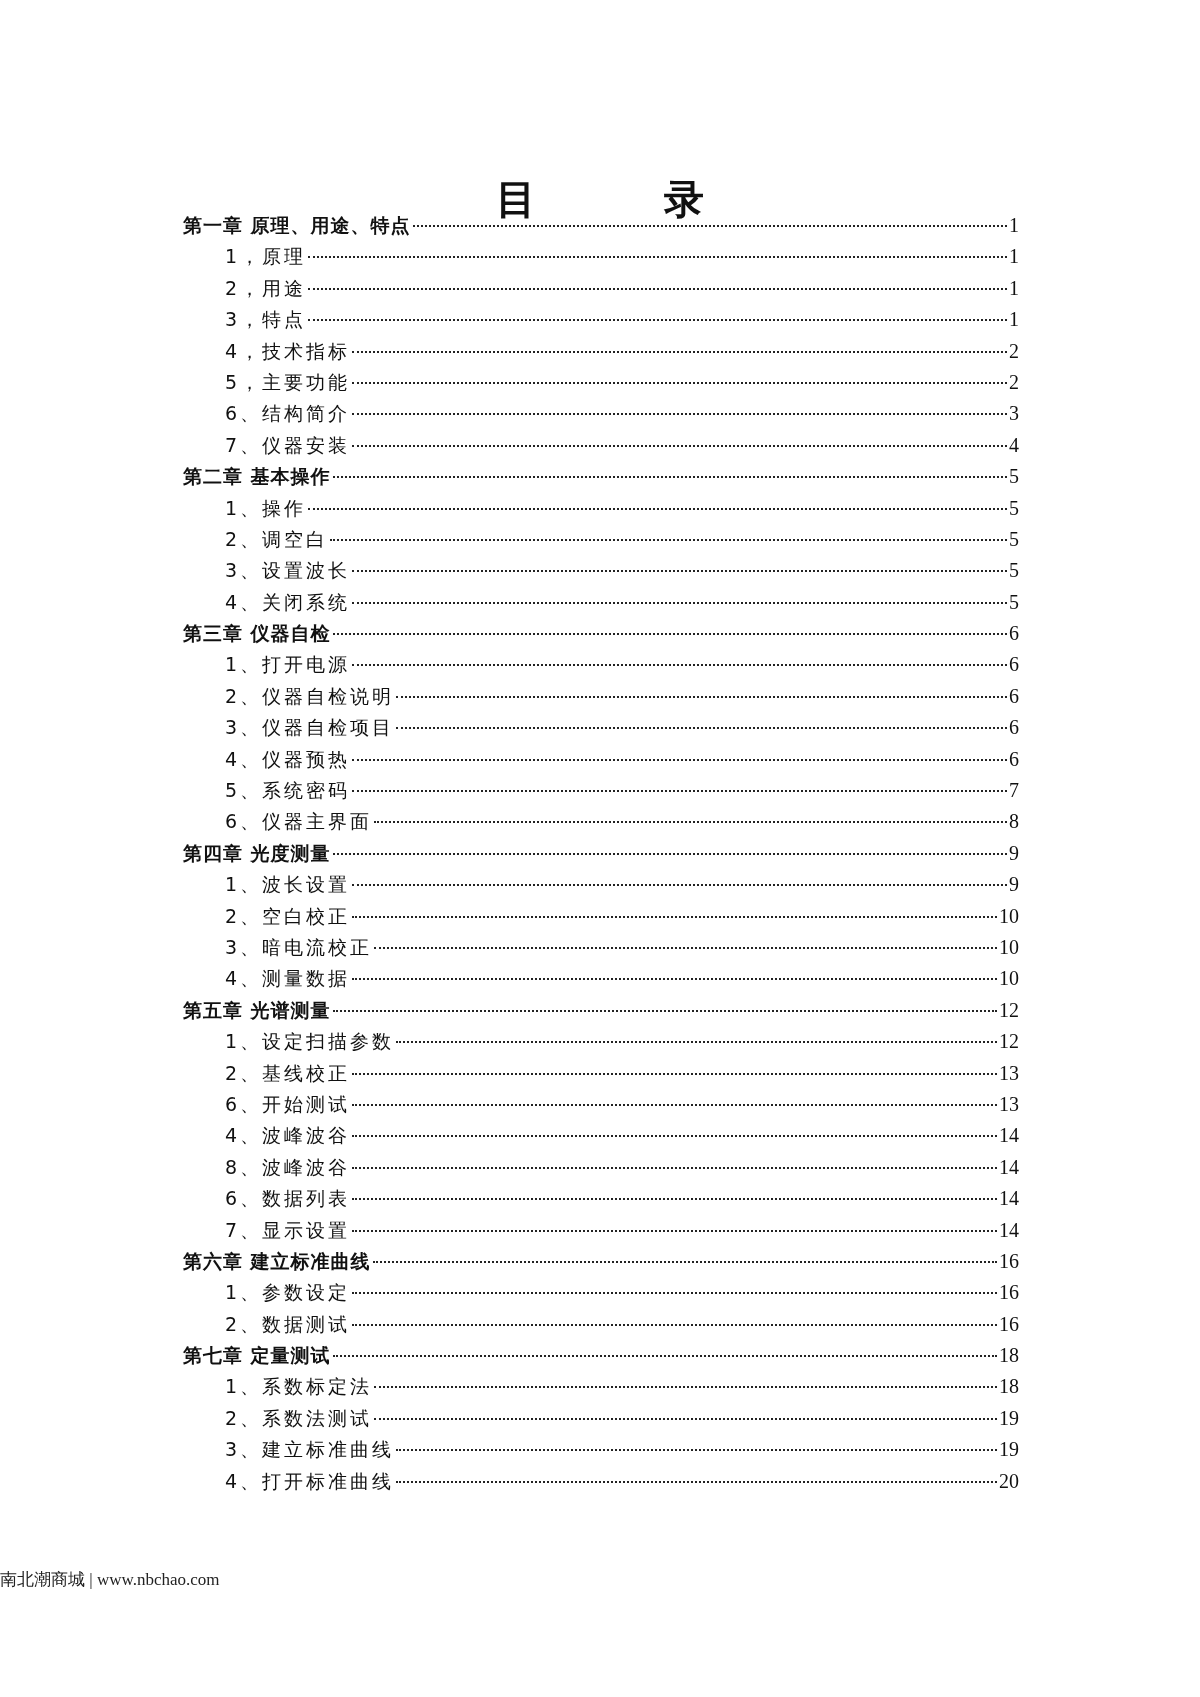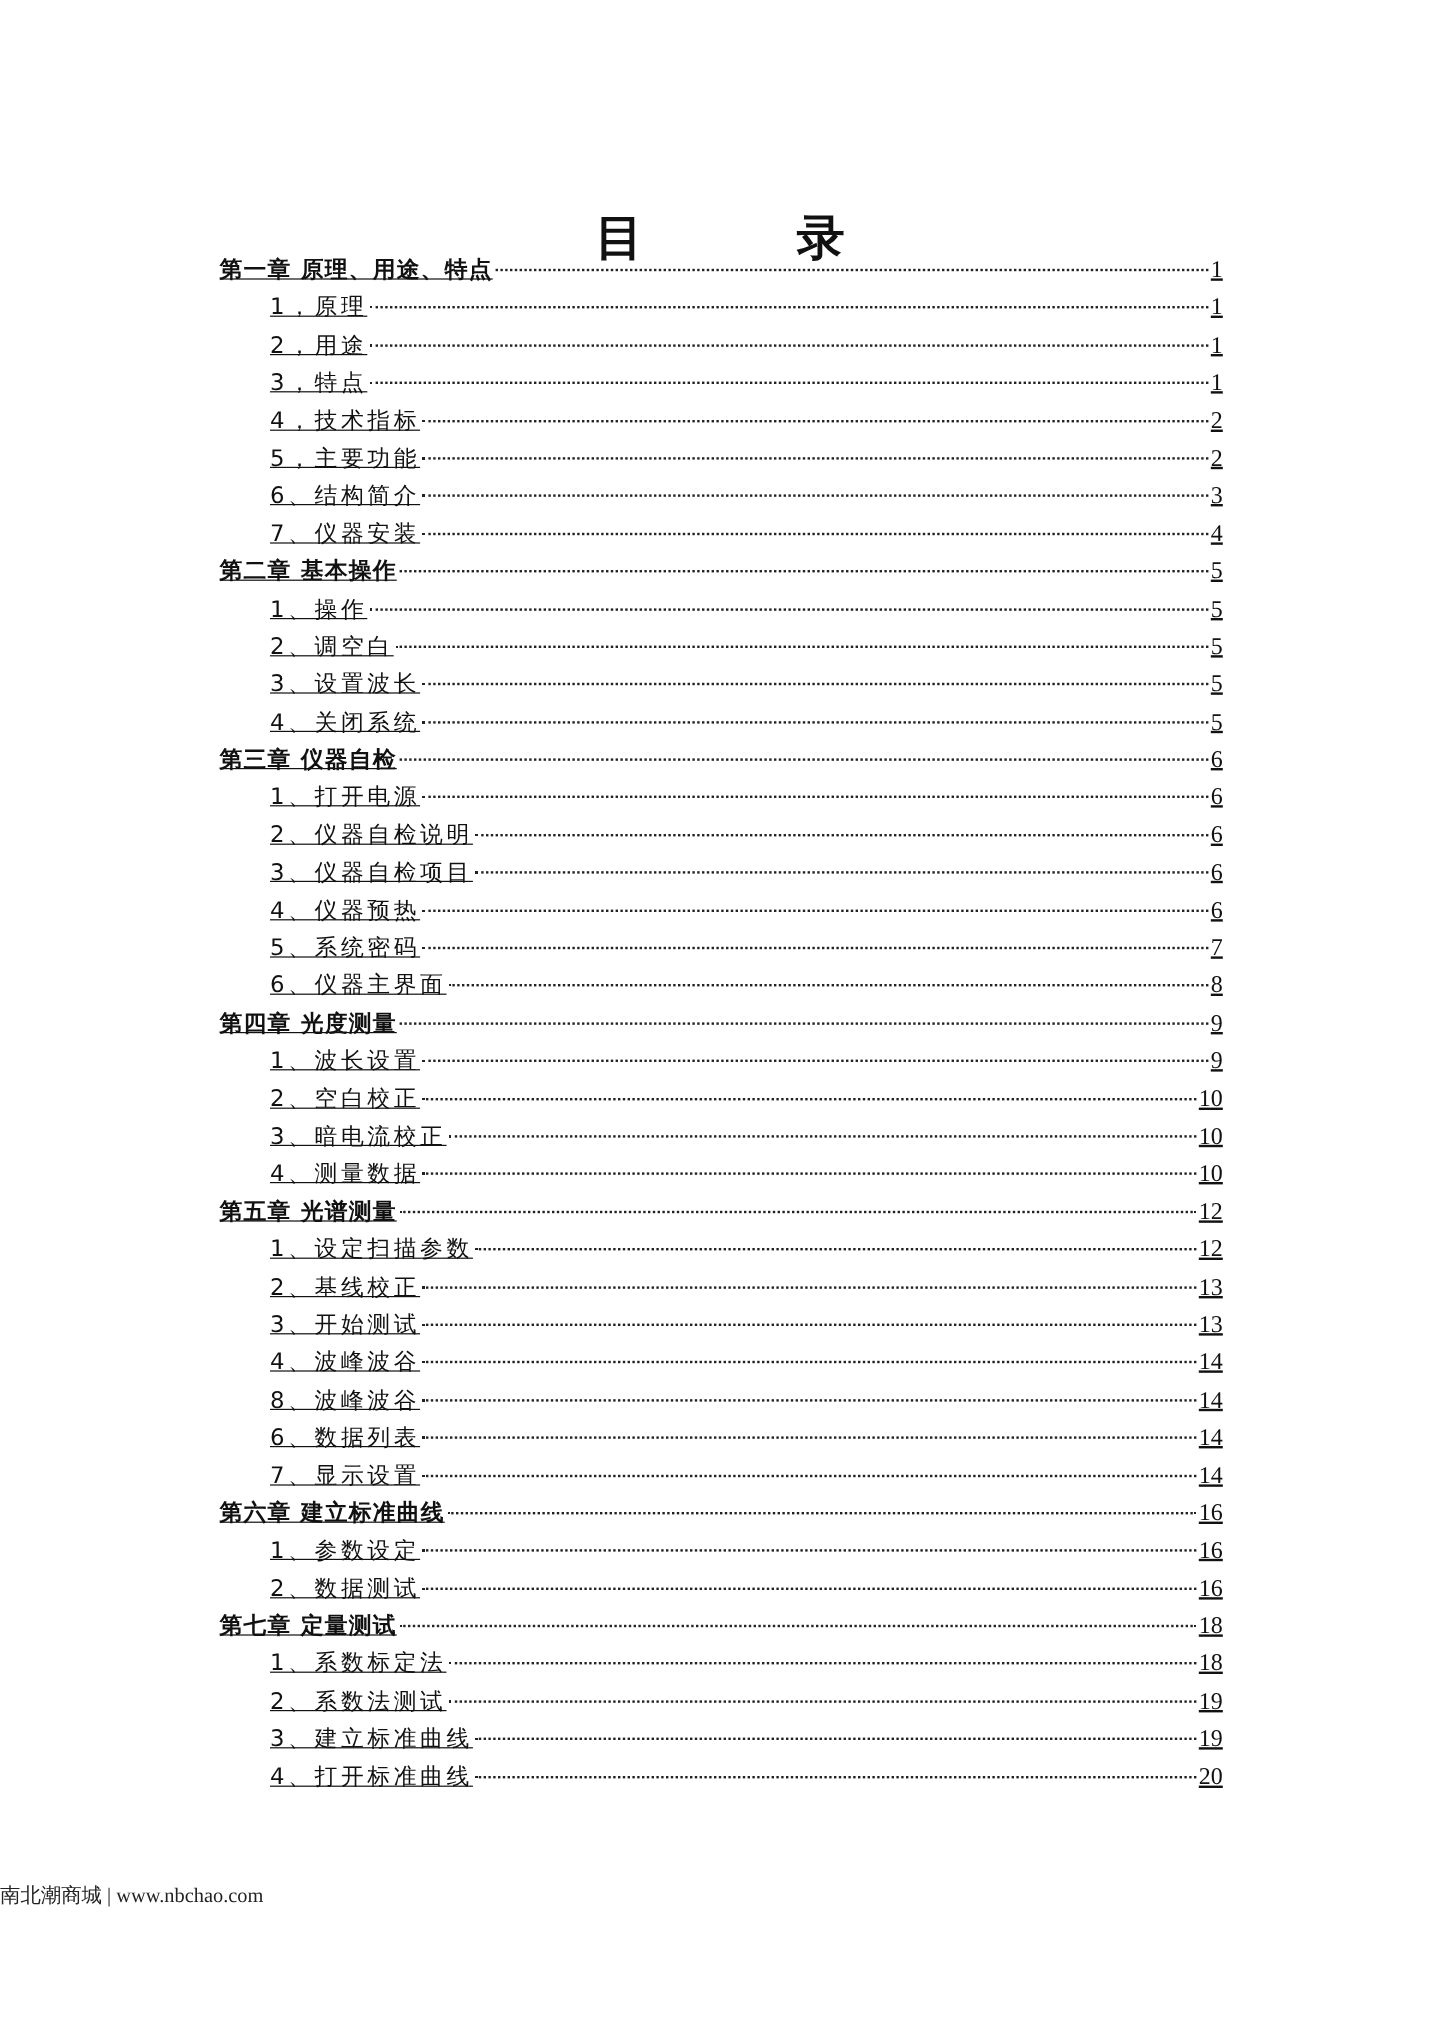--- a/index.html
+++ b/index.html
@@ -2,21 +2,21 @@
 <html><head>
 <meta charset="utf-8">
 <style>
   html, body { margin:0; padding:0; background:#ffffff; }
   body { width:1200px; height:1697px; position:relative; overflow:hidden; color:#111; }
   .title {
     position:absolute; left:0; width:1200px; top:150px; text-align:center;
     font-family:"DejaVu Serif", serif; font-weight:bold; font-size:40px; letter-spacing:44px;
     padding-left:44px; box-sizing:border-box; line-height:50px;margin-top:24px;
   }
-  .toc { position:absolute; left:183px; top:210px; width:836px;text-decoration:underline; }
+  .toc { position:absolute; left:183px; top:210px; width:836px; }
   .row {
     display:flex; align-items:baseline; height:31.4px; line-height:31.4px;
     font-size:19px; white-space:nowrap;
   }
   .row .label { font-family:"DejaVu Sans", sans-serif; letter-spacing:3px; }
   .row.chapter .label { font-weight:bold; letter-spacing:1px; }
   .row.section { padding-left:42px; }
   .leader {
     flex:1; margin:0 2px; border-bottom:2px dotted #222; position:relative; top:-5px; min-width:10px;
   }
@@ -166,21 +166,21 @@
       <span class="label">1、设定扫描参数</span>
       <span class="leader"></span>
       <span class="page">12</span>
     </div>
     <div class="row section">
       <span class="label">2、基线校正</span>
       <span class="leader"></span>
       <span class="page">13</span>
     </div>
     <div class="row section">
-      <span class="label">3、开始测试</span>
+      <span class="label">6、开始测试</span>
       <span class="leader"></span>
       <span class="page">13</span>
     </div>
     <div class="row section">
       <span class="label">4、波峰波谷</span>
       <span class="leader"></span>
       <span class="page">14</span>
     </div>
     <div class="row section">
       <span class="label">8、波峰波谷</span>

